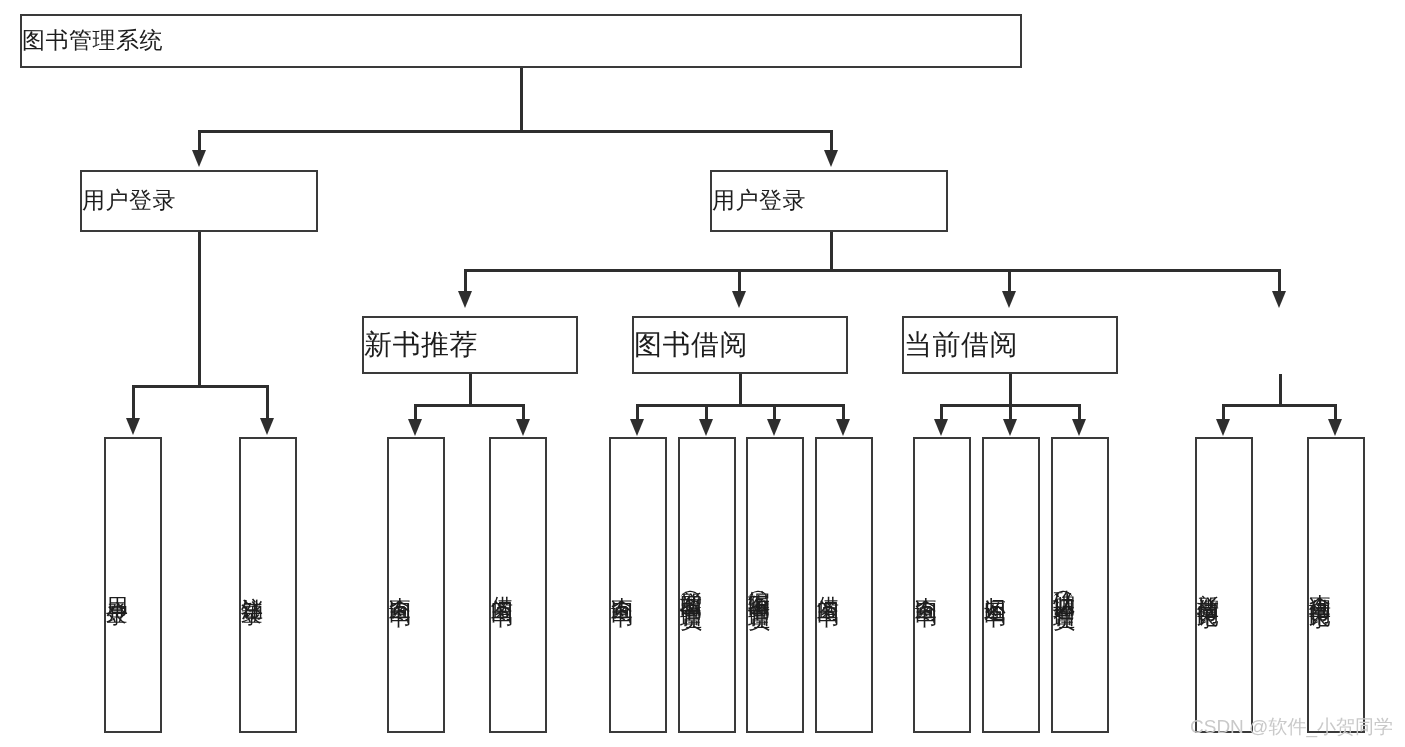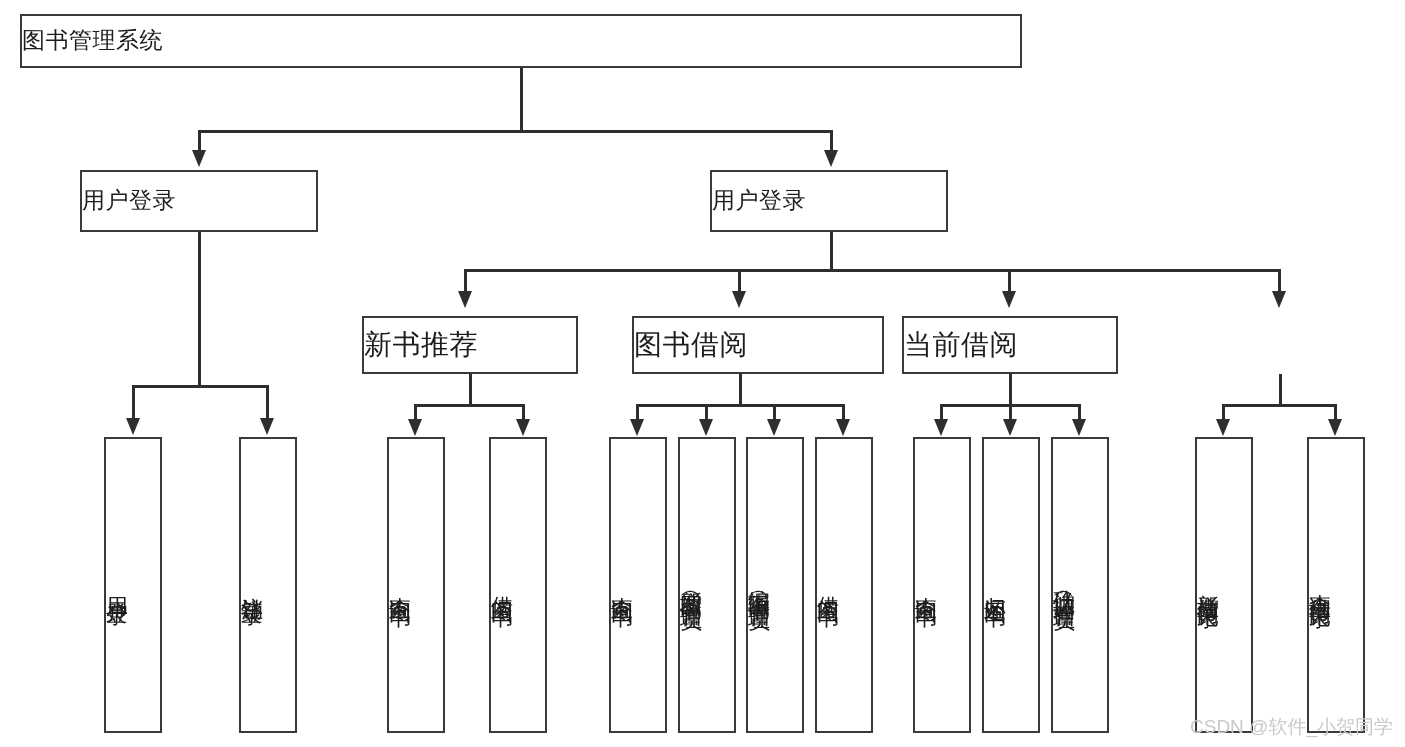--- a/index.html
+++ b/index.html
@@ -127,21 +127,21 @@
 
   <div class="ln v" style="left:1008px; top:269px; width:2.5px; height:24px;"></div>
   <div class="arrow" style="left:1002px; top:291px;"></div>
 
   <div class="ln v" style="left:1278px; top:269px; width:2.5px; height:24px;"></div>
   <div class="arrow" style="left:1272px; top:291px;"></div>
 
   <div class="node lvl2 horiz" style="left:362px; top:316px; width:216px; height:58px;">
     <span class="label">新书推荐</span>
   </div>
-  <div class="node lvl2 horiz" style="left:632px; top:316px; width:252px; height:58px;">
+  <div class="node lvl2 horiz" style="left:632px; top:316px; width:216px; height:58px;">
     <span class="label">图书借阅</span>
   </div>
   <div class="node lvl2 horiz" style="left:902px; top:316px; width:216px; height:58px;">
     <span class="label">当前借阅</span>
   </div>
 
   <div class="ln v" style="left:469px; top:374px; width:2.5px; height:32px;"></div>
   <div class="ln h" style="left:414px; top:404px; width:110px; height:2.5px;"></div>
   <div class="ln v" style="left:414px; top:404px; width:2.5px; height:18px;"></div>
   <div class="arrow" style="left:408px; top:419px;"></div>

